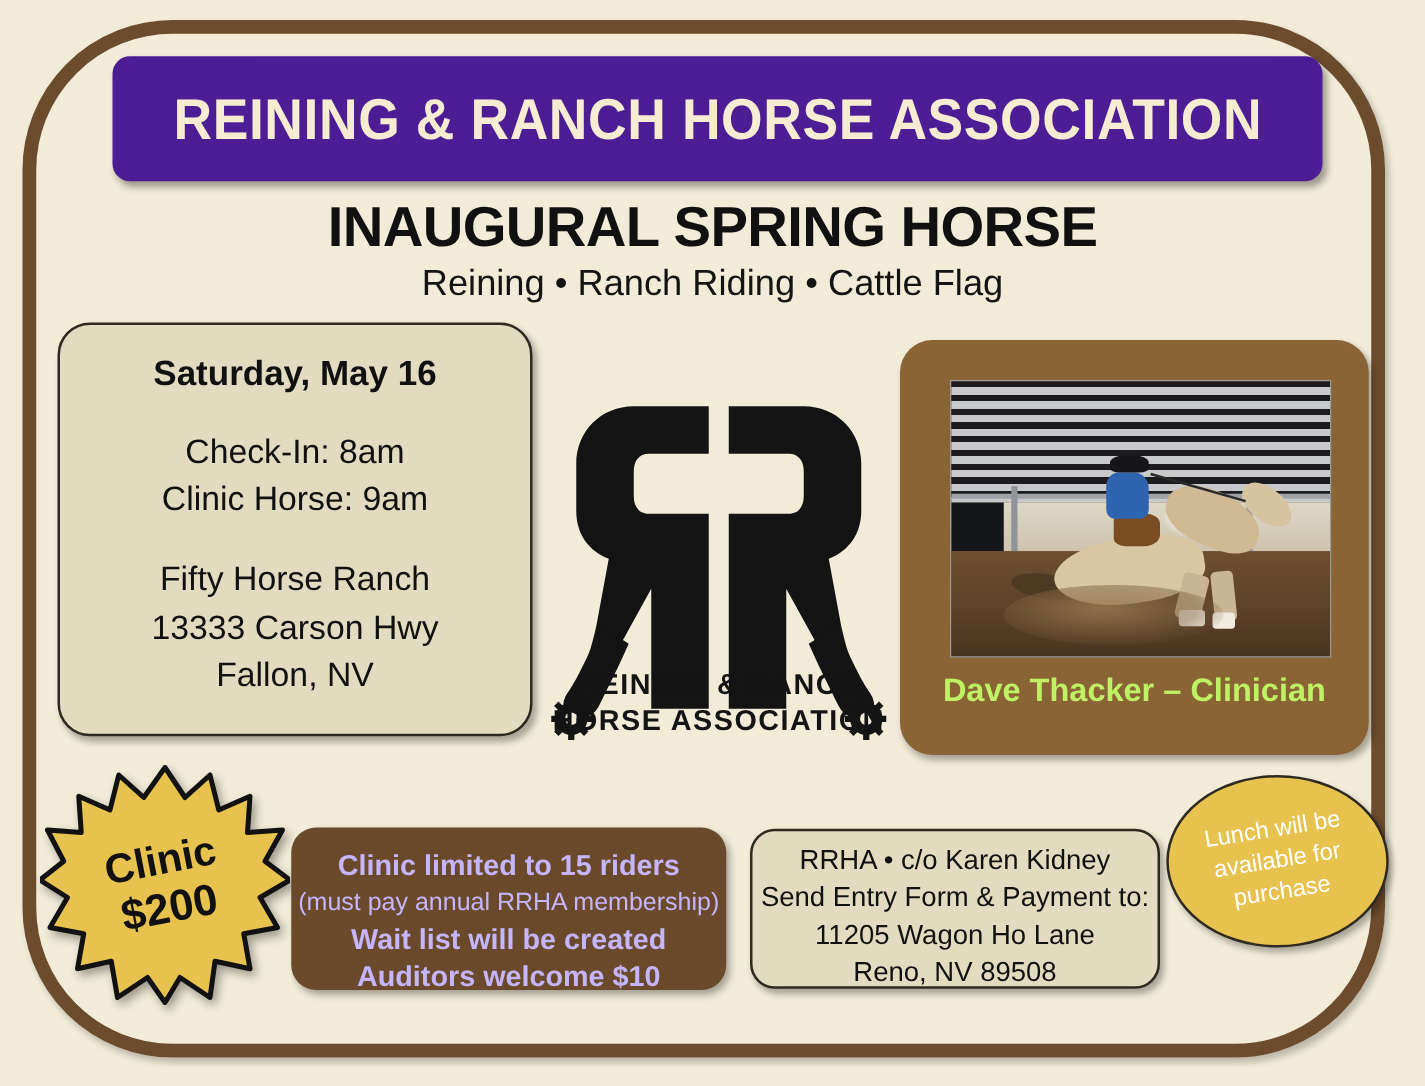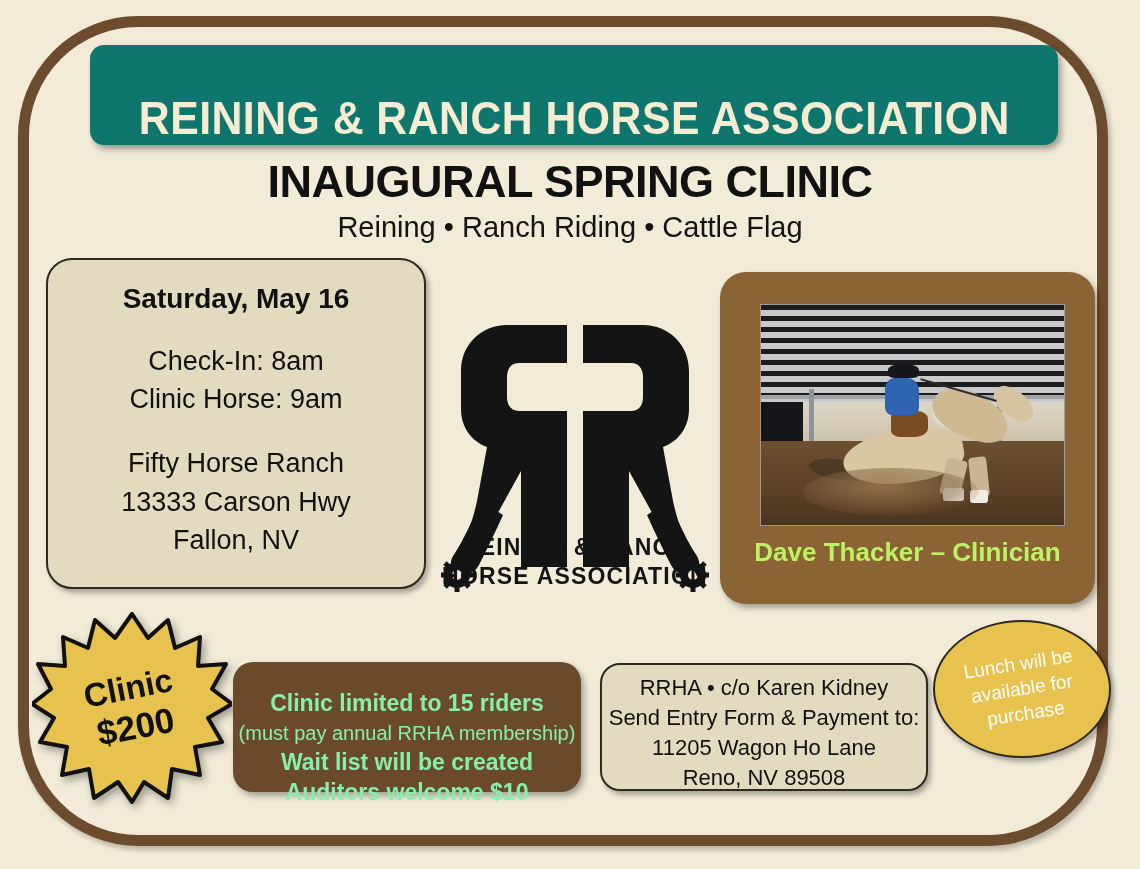--- a/index.html
+++ b/index.html
@@ -32,25 +32,25 @@
     box-shadow: 3px 4px 5px rgba(0,0,0,0.22);
   }
 
   
   .header-banner {
     position: absolute;
     left: 90px;
     top: 45px;
     width: 968px;
     height: 100px;
-    background: #0f766e;
+    background: #4c1d95;
     border-radius: 14px;
     box-shadow: 3px 4px 6px rgba(0,0,0,0.35);
     display: flex;
-    align-items: flex-end;
+    align-items: center;
     justify-content: center;
   }
   .header-title {
     color: #f5ecd2;
     font-size: 46px;
     font-weight: bold;
     letter-spacing: 0.5px;
     white-space: nowrap;
     transform: scaleX(0.93);
   }
@@ -261,22 +261,22 @@
   .limit-box {
     position: absolute;
     left: 233px;
     top: 662px;
     width: 348px;
     height: 130px;
     background: #6b4a2b;
     border-radius: 20px;
     box-shadow: 3px 4px 6px rgba(0,0,0,0.32);
     text-align: center;
-    color: #86efac;
-    padding-top: 27px;
+    color: #c4b5fd;
+    padding-top: 16px;
     box-sizing: border-box;
   }
   .limit-l1 { font-size: 23px; font-weight: bold; line-height: 1.25; }
   .limit-l2 { font-size: 20px; font-weight: normal; line-height: 1.5; }
   .limit-l3 { font-size: 23px; font-weight: bold; line-height: 1.3; }
   .limit-l4 { font-size: 23px; font-weight: bold; line-height: 1.3; }
 
   
   .addr-box {
     position: absolute;
@@ -324,21 +324,21 @@
 
 <div class="flyer">
 
   <div class="outer-border"></div>
 
   <div class="header-banner">
     <div class="header-title">REINING &amp; RANCH HORSE ASSOCIATION</div>
   </div>
 
   <div class="title-block">
-    <div class="main-title">INAUGURAL SPRING CLINIC</div>
+    <div class="main-title">INAUGURAL SPRING HORSE</div>
     <div class="sub-title">Reining • Ranch Riding • Cattle Flag</div>
   </div>
 
   <div class="info-card">
     <div class="info-date">Saturday, May 16</div>
     <div class="info-gap"></div>
     <div class="info-line">Check-In: 8am</div>
     <div class="info-line">Clinic Horse: 9am</div>
     <div class="info-gap"></div>
     <div class="info-line">Fifty Horse Ranch</div>

